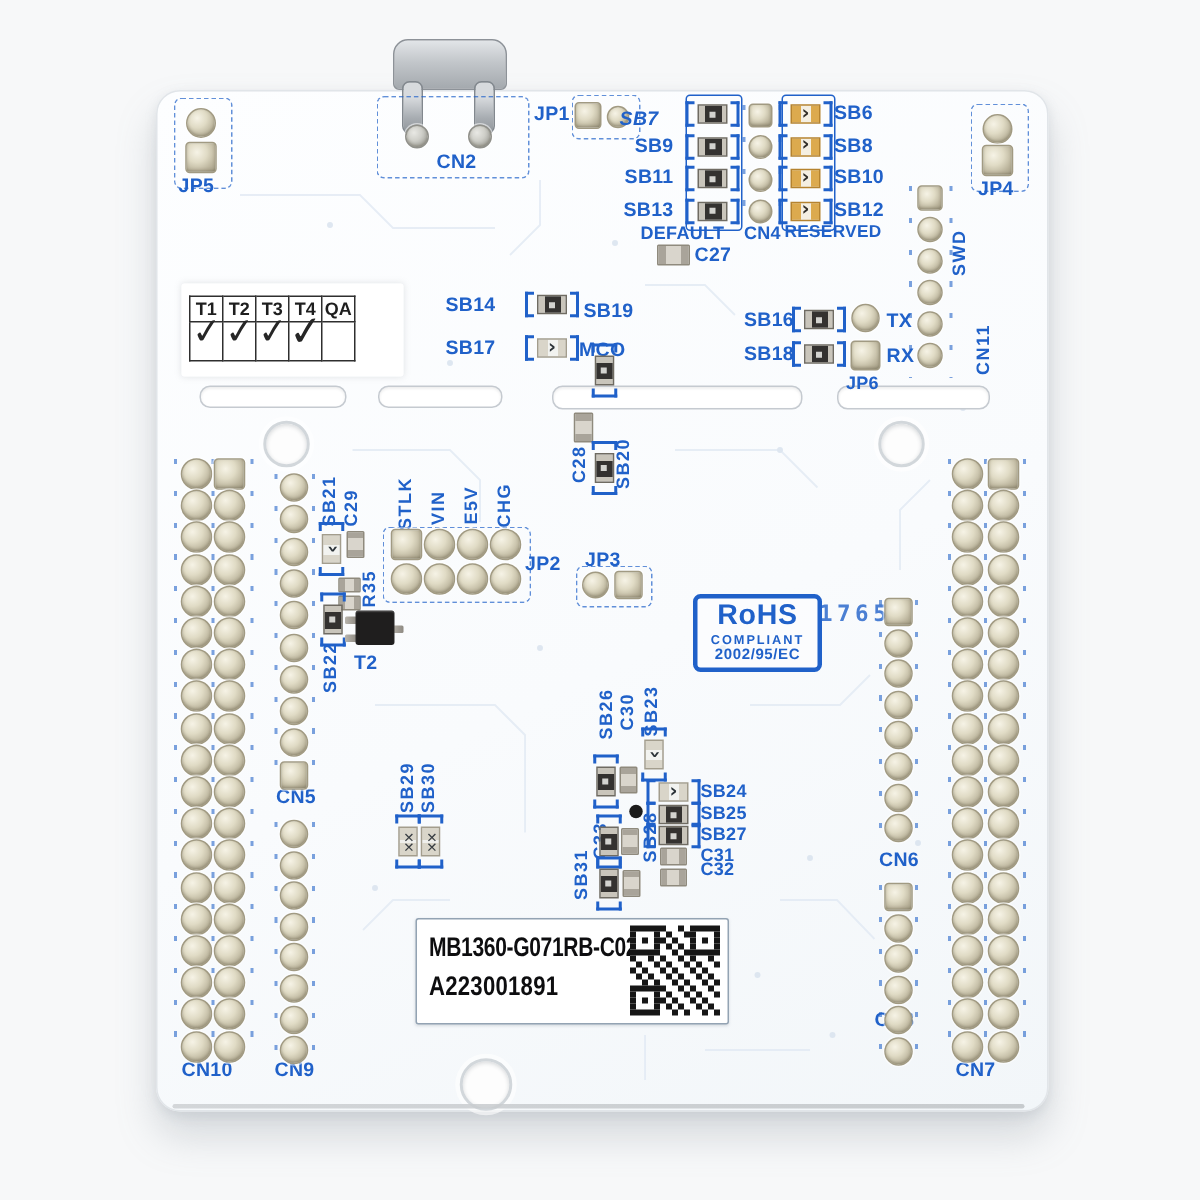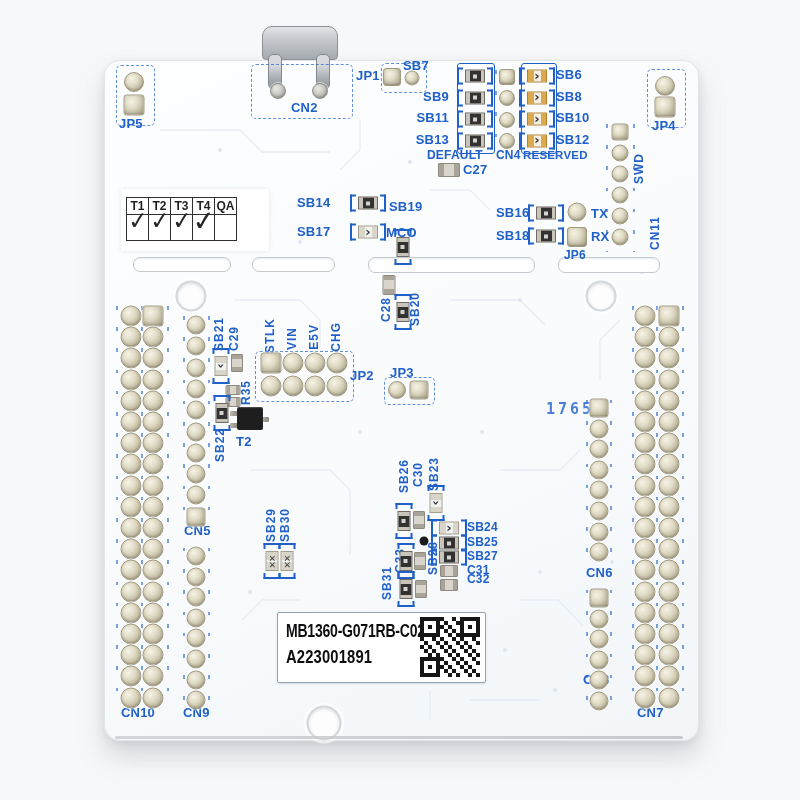--- a/index.html
+++ b/index.html
@@ -238,20 +238,25 @@
   <div class="t2-body" style="left:237px;top:407px"></div>
   <div class="lbl" style="left:236px;top:435px">T2</div>
 
   <div class="cap v" style="left:389px;top:285px;width:18px;height:11px"></div>
   <div class="lbl v f12" style="left:380px;top:297px">C28</div>
   <div class="sb v" style="left:403px;top:312px">
       <i class="comp dot"></i>
     </div>
   <div class="lbl v f12" style="left:409px;top:292px">SB20</div>
 
+  <div class="rohs">
+    <div class="rohs-title">RoHS</div>
+    <div class="rohs-l2">COMPLIANT</div>
+    <div class="rohs-l3">2002/95/EC</div>
+  </div>
   <div class="datecode">1765</div>
 
   <div class="lbl v f12" style="left:398px;top:459px">SB26</div>
   <div class="lbl v f12" style="left:412px;top:462px">C30</div>
   <div class="lbl v f12" style="left:428px;top:457px">SB23</div>
   <div class="sb v" style="left:436px;top:503px">
       <i class="comp open"></i>
     </div>
   <div class="sb v" style="left:404px;top:521px">
       <i class="comp dot"></i>
@@ -540,21 +545,21 @@
     <div class="pad" style="left: 507px; top: 119.6px; width: 14px; height: 14px;"></div>
     <div class="pad" style="left: 507px; top: 140.9px; width: 14px; height: 14px;"></div>
     <div class="pad sq" style="left: 271px; top: 363px; width: 19px; height: 19px;"></div>
     <div class="pad" style="left: 271px; top: 386px; width: 19px; height: 19px;"></div>
     <div class="pad" style="left: 293px; top: 363px; width: 19px; height: 19px;"></div>
     <div class="pad" style="left: 293px; top: 386px; width: 19px; height: 19px;"></div>
     <div class="pad" style="left: 315px; top: 363px; width: 19px; height: 19px;"></div>
     <div class="pad" style="left: 315px; top: 386px; width: 19px; height: 19px;"></div>
     <div class="pad" style="left: 337px; top: 363px; width: 19px; height: 19px;"></div>
     <div class="pad" style="left: 337px; top: 386px; width: 19px; height: 19px;"></div>
-    <div class="lbl" style="left: 403px; top: 59px; width: 46px; text-align: left;">SB7</div>
+    <div class="lbl" style="left: 403px; top: 72px; width: 46px; text-align: center; font-style: italic;">SB7</div>
     <div class="sb" style="left: 475px; top: 76px;">
       <i class="comp dot"></i>
     </div>
     <div class="sb" style="left: 537px; top: 76px;">
       <i class="comp gold"></i>
     </div>
     <div class="lbl" style="left: 556px; top: 68px;">SB6</div>
     <div class="lbl" style="left: 403px; top: 89.5px; width: 46px; text-align: right;">SB9</div>
     <div class="sb" style="left: 475px; top: 97.5px;">
       <i class="comp dot"></i>

